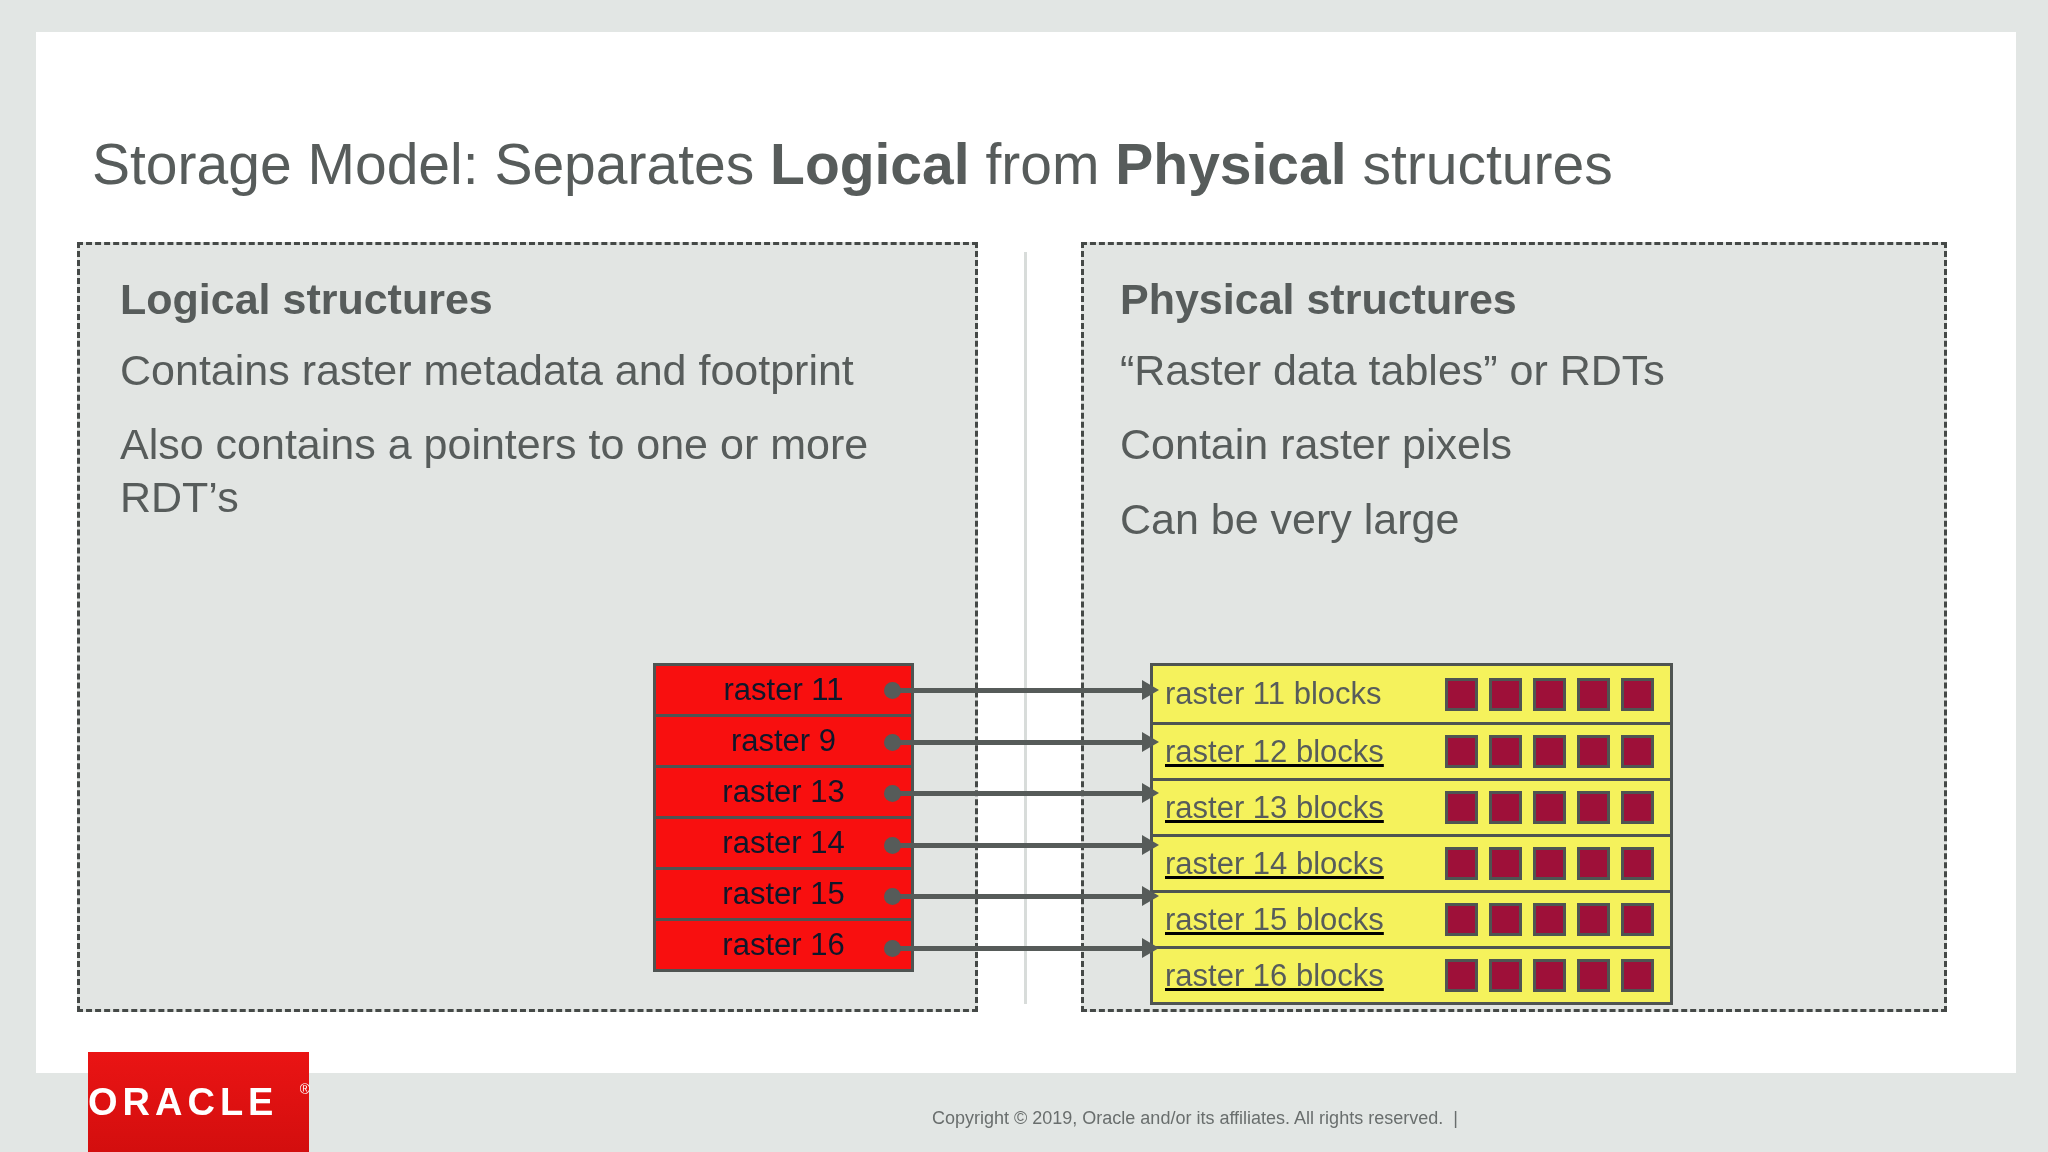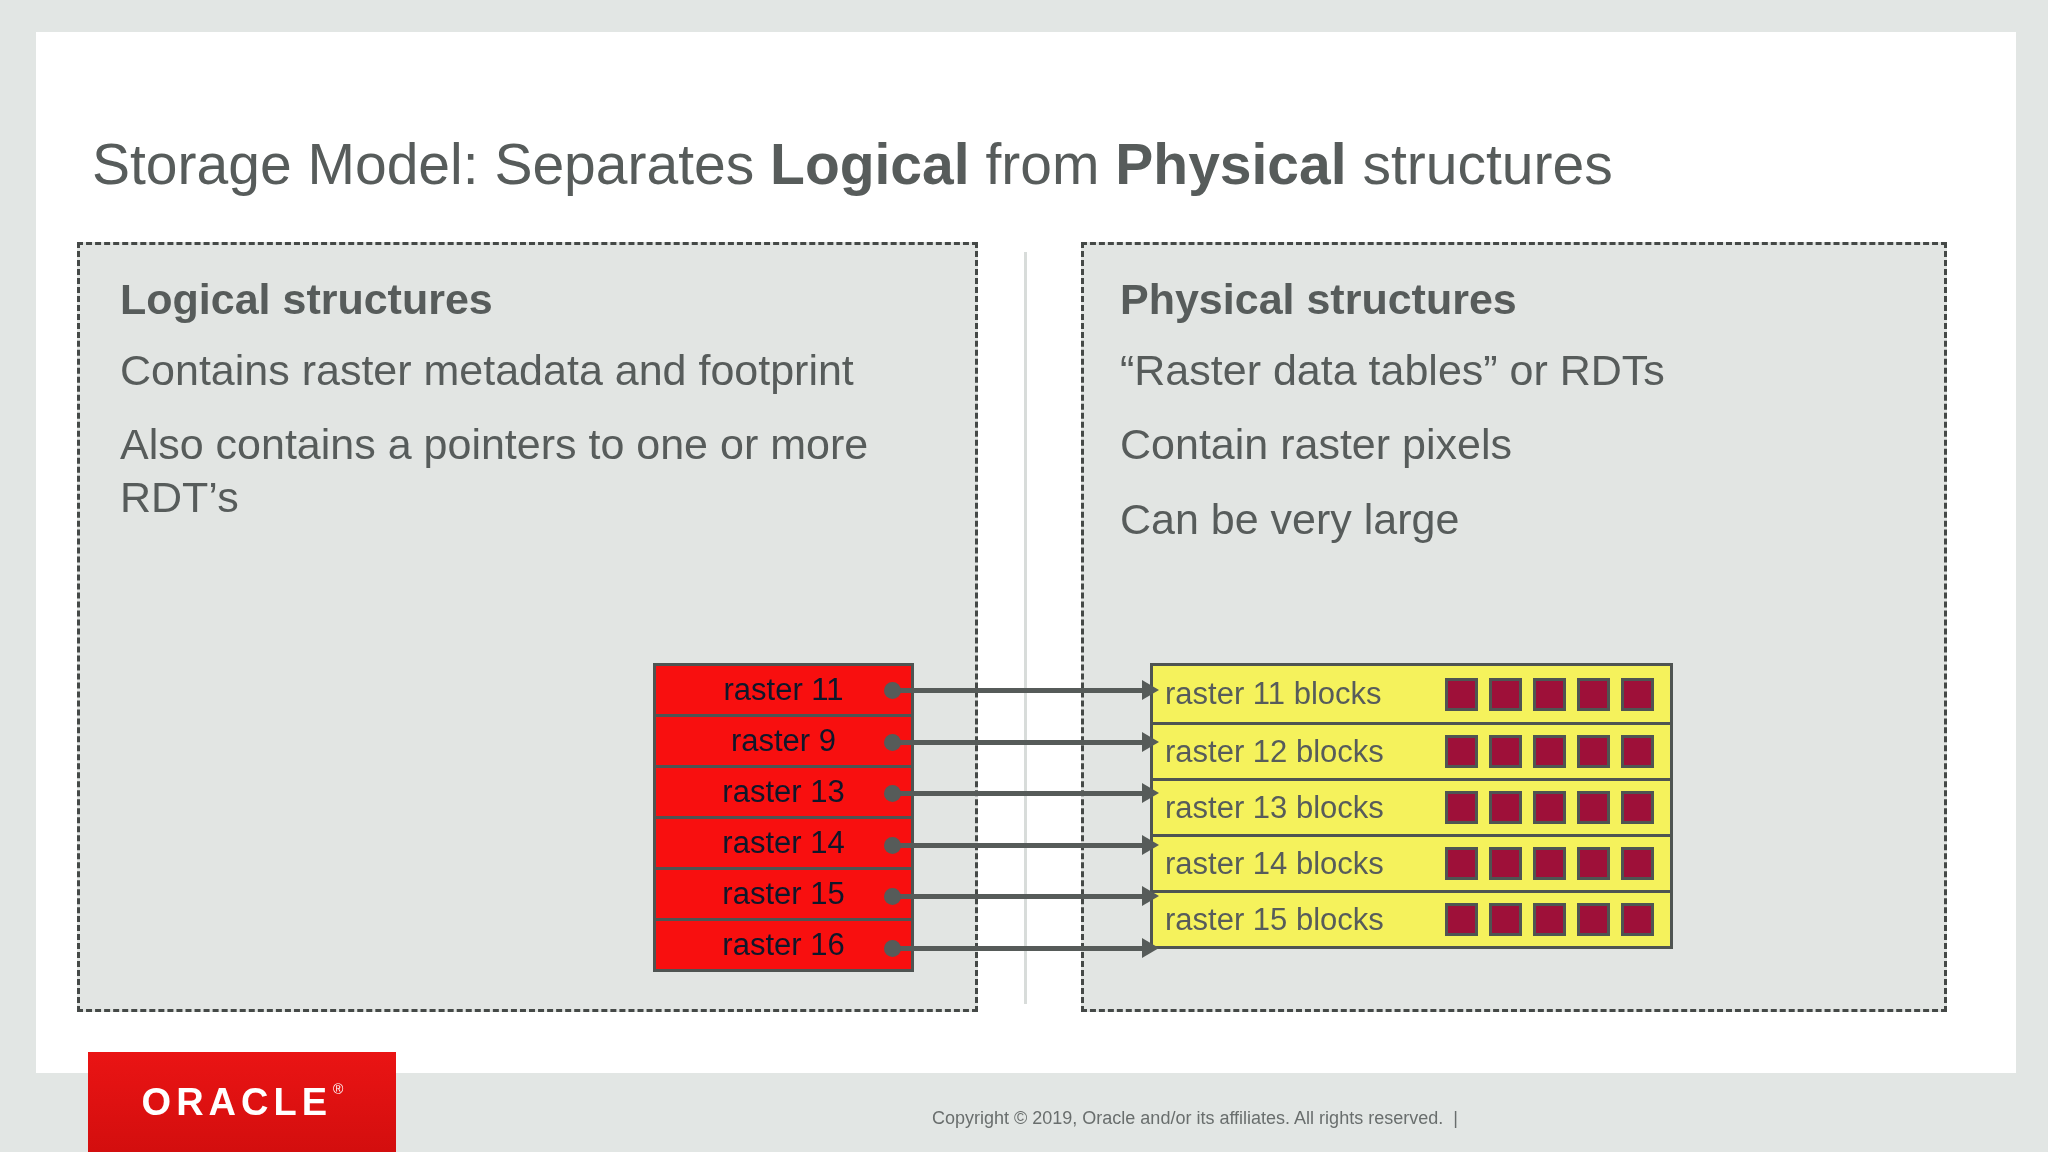--- a/index.html
+++ b/index.html
@@ -50,21 +50,21 @@
   .red-label { color: #0f172a; font-size: 31px; }
 
   .yellow-table {
     position: absolute; left: 1150px; top: 663px; width: 523px;
     border: 3px solid var(--row-border, #4f5452); box-sizing: border-box;
   }
   .yellow-row {
     height: 56px; background: var(--rdt-yellow, #f5f25c);
     display: flex; align-items: center; padding: 0 16px 0 12px; box-sizing: border-box;
   }
-  .yellow-row + .yellow-row { border-top: 3px solid var(--row-border, #4f5452); }
+  .yellow-row + .yellow-row { border-top: 3px solid var(--row-border, #4f5452); text-decoration: underline; }
   .yellow-label { font-size: 31px; color: var(--text, #575c5b); }
   .blocks { margin-left: auto; display: flex; gap: 11px; }
   .block {
     width: 27px; height: 27px;
     background: var(--block-maroon, #9e1039);
     border: 3px solid var(--row-border, #4f5452);
   }
 
   .arrow {
     position: absolute; left: 893px; width: 250px; height: 5px;
@@ -74,23 +74,23 @@
     position: absolute; left: -9px; top: -6px; width: 17px; height: 17px;
     border-radius: 50%; background: var(--arrow, #565b59);
   }
   .arrow .head {
     position: absolute; right: -16px; top: -8px; width: 0; height: 0;
     border-left: 17px solid var(--arrow, #565b59);
     border-top: 10px solid transparent; border-bottom: 10px solid transparent;
   }
 
   .oracle-logo {
-    position: absolute; left: 88px; top: 1052px; width: 308px; height: 100px;
+    position: absolute; left: 88px; top: 1052px; width: 221px; height: 100px;
     background: linear-gradient(180deg, #ea1414 0%, #d30e0e 100%);
-    display: flex; align-items: center; justify-content: center; z-index: 6;
+    display: flex; align-items: center; justify-content: space-between; z-index: 6;
   }
   .oracle-word {
     color: #ffffff; font-size: 38px; font-weight: 700; letter-spacing: 5px;
   }
   .reg { color: #ffffff; font-size: 14px; position: relative; top: -13px; left: 1px; }
 
   .copyright {
     position: absolute; left: 932px; top: 1108px;
     font-size: 18px; color: var(--copyright-text, #696e6d);
     white-space: pre;
@@ -193,20 +193,30 @@
     <span class="yellow-label">raster 15 blocks</span>
     <span class="blocks">
           <span class="block"></span>
           <span class="block"></span>
           <span class="block"></span>
           <span class="block"></span>
           <span class="block"></span>
         </span>
   </div>
 
+  <div class="yellow-row">
+    <span class="yellow-label">raster 16 blocks</span>
+    <span class="blocks">
+          <span class="block"></span>
+          <span class="block"></span>
+          <span class="block"></span>
+          <span class="block"></span>
+          <span class="block"></span>
+        </span>
+  </div>
 </div>
   <div id="arrows">
   <div class="arrow" style="top: 688px;">
     <span class="dot"></span>
     <span class="head"></span>
   </div>
 
   <div class="arrow" style="top: 739.5px;">
     <span class="dot"></span>
     <span class="head"></span>

